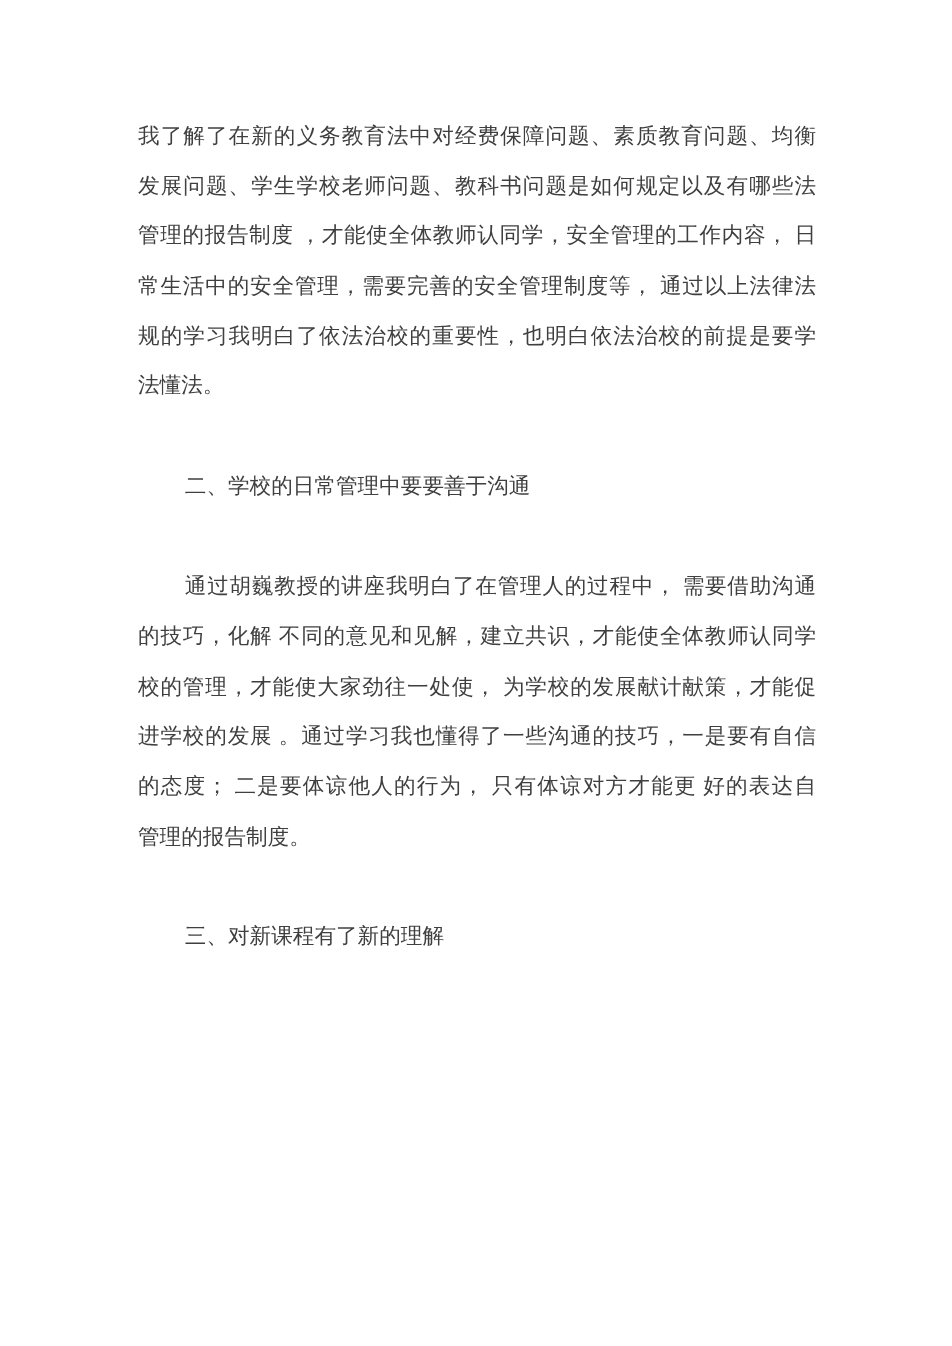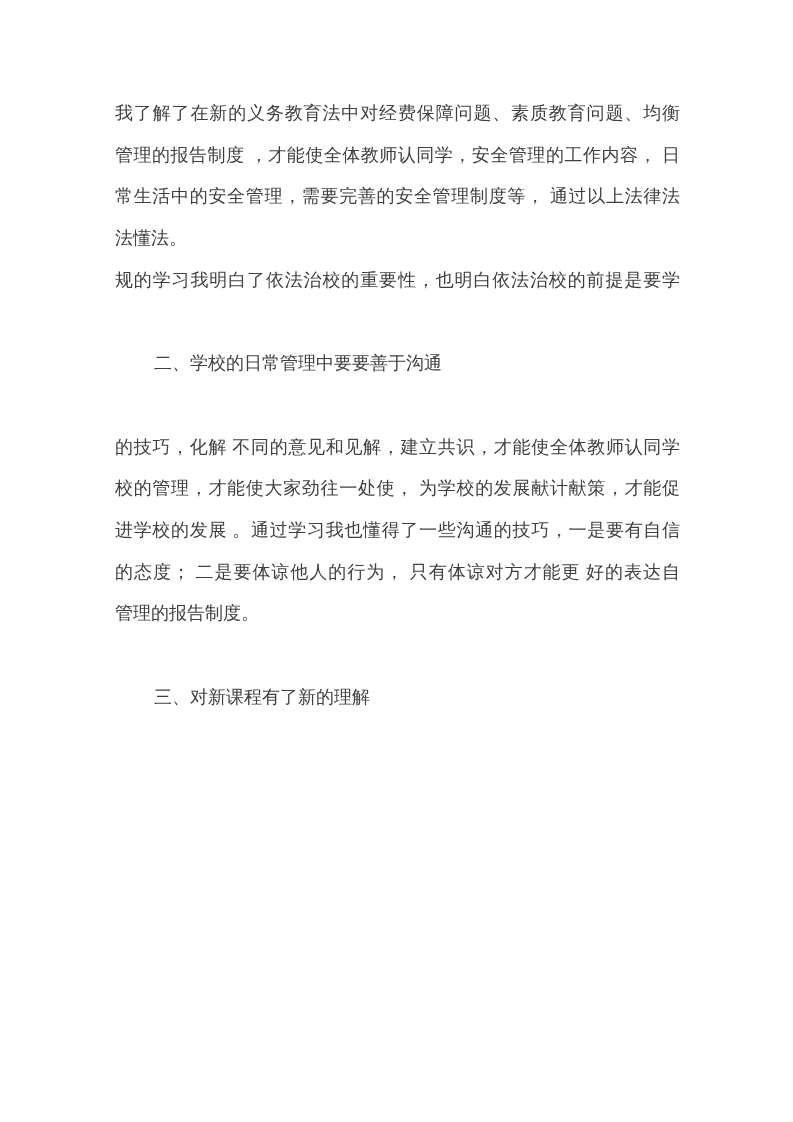--- a/index.html
+++ b/index.html
@@ -43,29 +43,31 @@
     text-indent: 39px;    
   }
 </style>
 </head>
 <body>
 
 <div class="doc">
 
   <div class="para">
     <div class="line">我了解了在新的义务教育法中对经费保障问题、素质教育问题、均衡</div>
+    <div class="line">发展问题、学生学校老师问题、教科书问题是如何规定以及有哪些法</div>
     <div class="line">管理的报告制度 ，才能使全体教师认同学，安全管理的工作内容， 日</div>
     <div class="line">常生活中的安全管理，需要完善的安全管理制度等， 通过以上法律法</div>
+    <div class="line">规的学习我明白了依法治校的重要性，也明白依法治校的前提是要学</div>
     <div class="line lastline">法懂法。</div>
-    <div class="line">规的学习我明白了依法治校的重要性，也明白依法治校的前提是要学</div>
   </div>
 
   <div class="line heading indent">二、学校的日常管理中要要善于沟通</div>
 
   <div class="para">
+    <div class="line indent">通过胡巍教授的讲座我明白了在管理人的过程中， 需要借助沟通</div>
     <div class="line">的技巧，化解 不同的意见和见解，建立共识，才能使全体教师认同学</div>
     <div class="line">校的管理，才能使大家劲往一处使， 为学校的发展献计献策，才能促</div>
     <div class="line">进学校的发展 。通过学习我也懂得了一些沟通的技巧，一是要有自信</div>
     <div class="line">的态度； 二是要体谅他人的行为， 只有体谅对方才能更 好的表达自</div>
     <div class="line lastline">管理的报告制度。</div>
   </div>
 
   <div class="line heading indent">三、对新课程有了新的理解</div>
 
   <div class="para">

